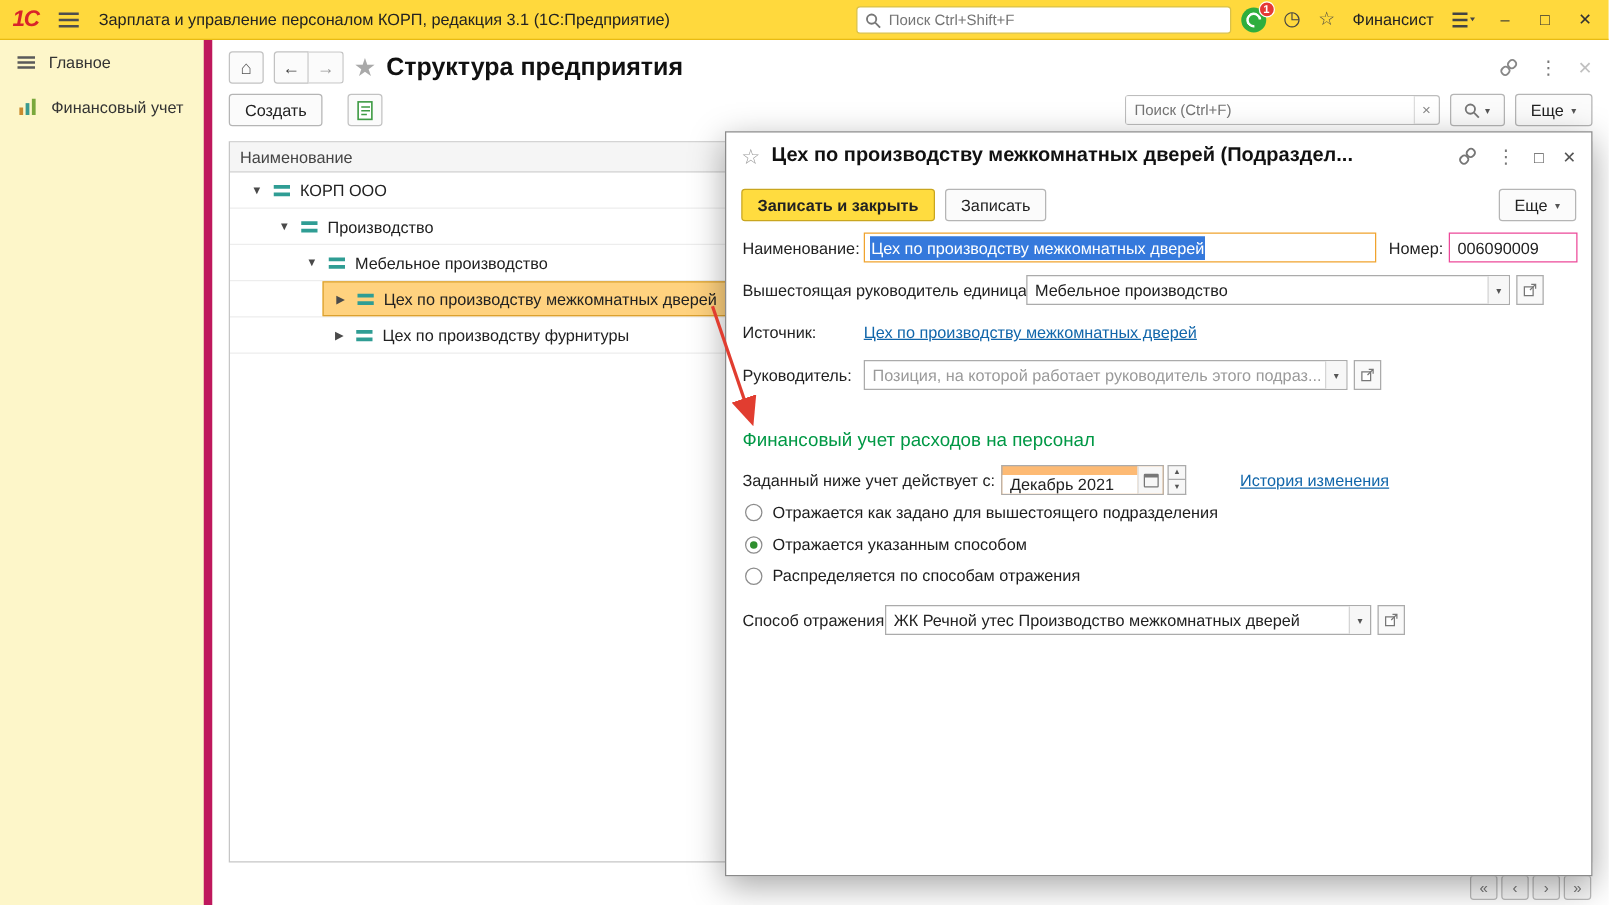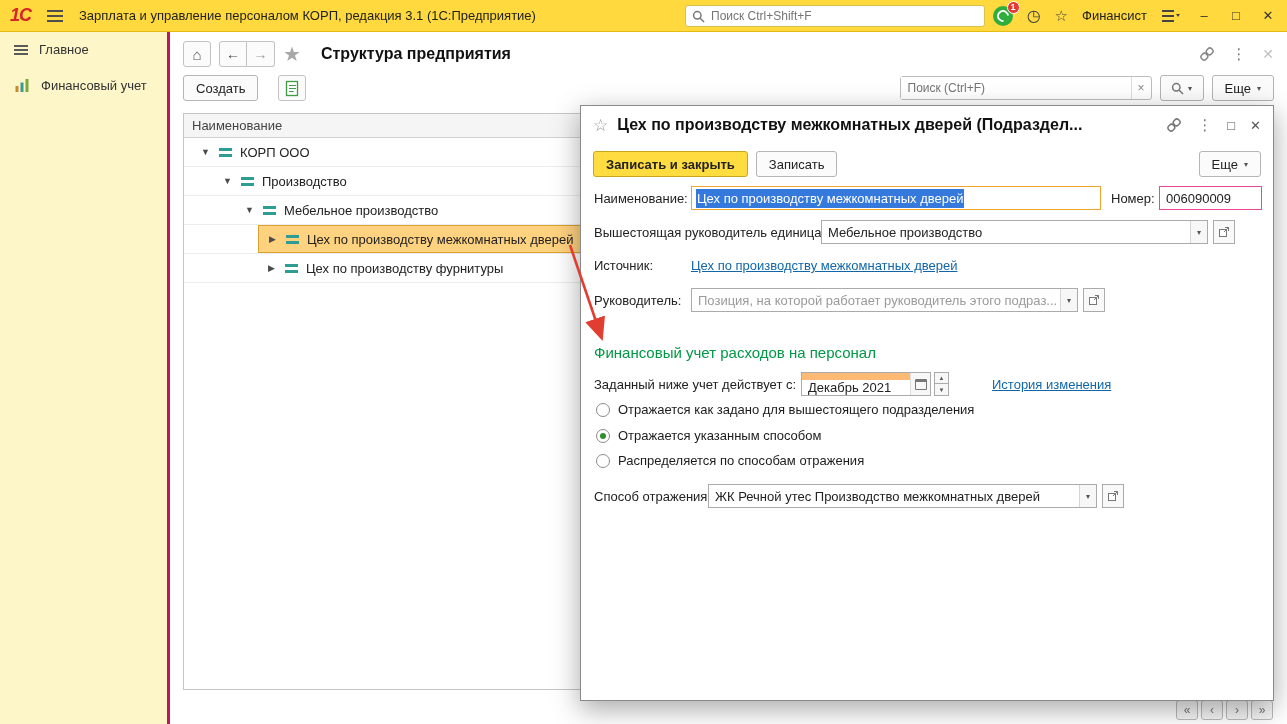--- a/index.html
+++ b/index.html
@@ -16,34 +16,34 @@
   .tb-search input{border:none;outline:none;flex:1;font:inherit;font-size:12px;color:#333;background:transparent}
   .tb-right{margin-left:auto;display:flex;align-items:center;gap:14px}
   .notif{width:20px;height:20px;border-radius:50%;background:#2fae3e;position:relative}
   .notif::before{content:"";position:absolute;inset:4px;border:2px solid #fff;border-right-color:transparent;border-radius:50%;transform:rotate(40deg)}
   .notif .badge{position:absolute;top:-5px;right:-7px;min-width:13px;height:13px;background:#e53935;border:1px solid #fff;border-radius:50%;color:#fff;font-size:9px;line-height:11px;text-align:center;font-weight:bold}
   .glyph{color:#444;line-height:1}
   .user-name{font-size:13px;color:#222}
   .win-btn{color:#333;font-size:13px;width:18px;text-align:center;cursor:pointer}
 
   
-  .sidebar{position:absolute;left:0;top:32px;width:170px;height:692px;background:#fdf6c9;border-right:3px solid #be185d}
+  .sidebar{position:absolute;left:0;top:32px;width:170px;height:692px;background:#fdf6c9;border-right:7px solid #be185d}
   .sb-item{display:flex;align-items:center;gap:11px;padding:10px 14px;color:#333;cursor:pointer}
   .sb-burger{width:14px;height:10px;border-top:2px solid #5a5a5a;border-bottom:2px solid #5a5a5a;position:relative}
   .sb-burger::after{content:"";position:absolute;left:0;right:0;top:2px;height:2px;background:#5a5a5a}
 
   
   .main{position:absolute;left:170px;top:32px;width:1117px;height:692px;background:#fff}
   .icon-btn{height:26px;min-width:28px;border:1px solid #c2c2c2;border-radius:3px;background:#fbfbfb;display:flex;align-items:center;justify-content:center;color:#555;cursor:pointer}
   .main-header{position:absolute;left:13px;top:8px;right:13px;height:28px;display:flex;align-items:center;gap:8px}
   .nav-group{display:flex}
   .nav-group .icon-btn:first-child{border-radius:3px 0 0 3px}
   .nav-group .icon-btn:last-child{border-radius:0 3px 3px 0;border-left:none}
   .fav-star{color:#a9a9a9;font-size:20px}
-  .page-title{font-size:16px;font-weight:bold;color:#111;margin-left:12px}
+  .page-title{font-size:20px;font-weight:bold;color:#111;margin-left:0}
   .hdr-icons{margin-left:auto;display:flex;align-items:center;gap:16px}
   .kebab{color:#777;font-size:15px;cursor:pointer}
   .hdr-close{color:#c0c0c0;font-size:14px;cursor:pointer}
 
   .main-toolbar{position:absolute;left:13px;top:42px;right:13px;height:28px;display:flex;align-items:center;gap:20px}
   .btn{height:26px;padding:0 12px;border:1px solid #b5b5b5;border-radius:3px;background:#fbfbfb;display:flex;align-items:center;gap:6px;color:#222;cursor:pointer;font-size:13px}
   .btn .caret{font-size:8px;color:#555}
   .toolbar-right{margin-left:auto;display:flex;align-items:center;gap:8px}
   .list-search{display:flex;height:24px;border:1px solid #bdbdbd;border-radius:3px;background:#fff;width:252px}
   .list-search input{border:none;outline:none;flex:1;padding:0 7px;font:inherit;font-size:12px;color:#333}

